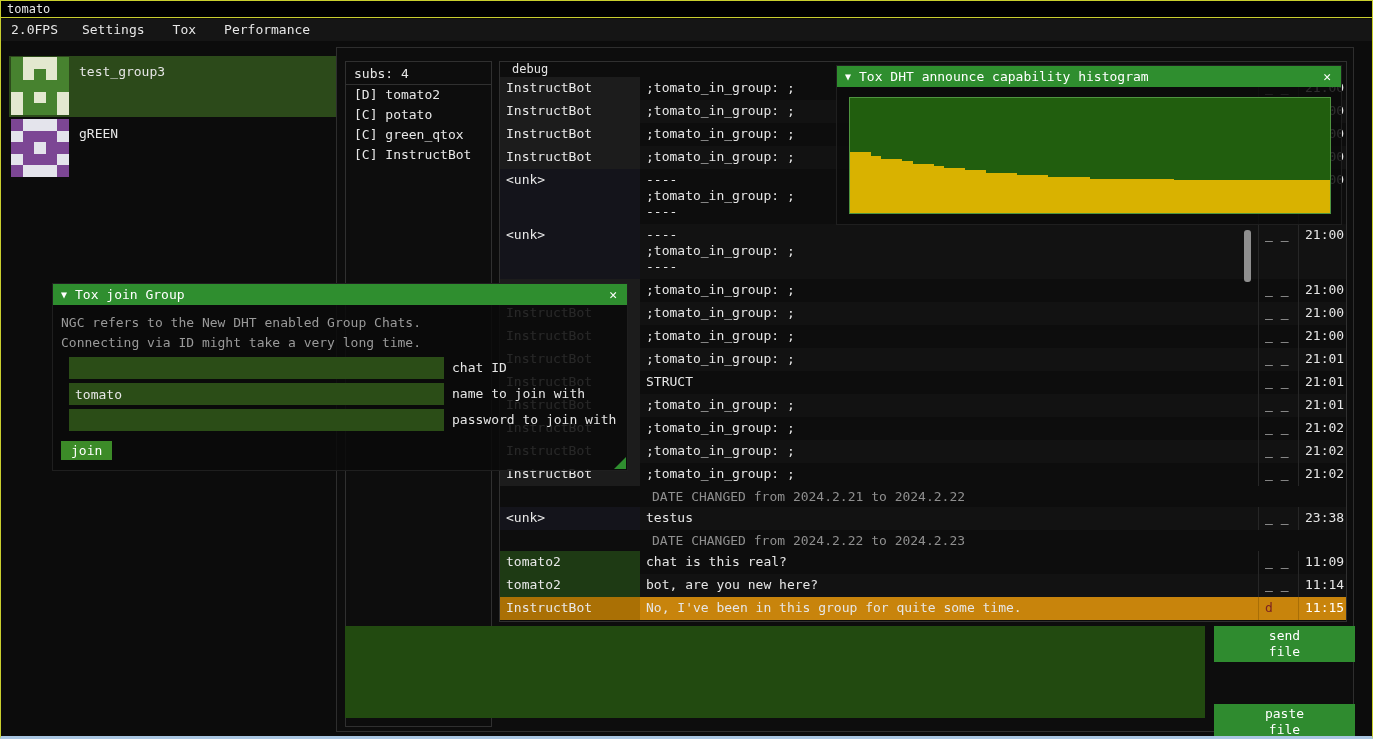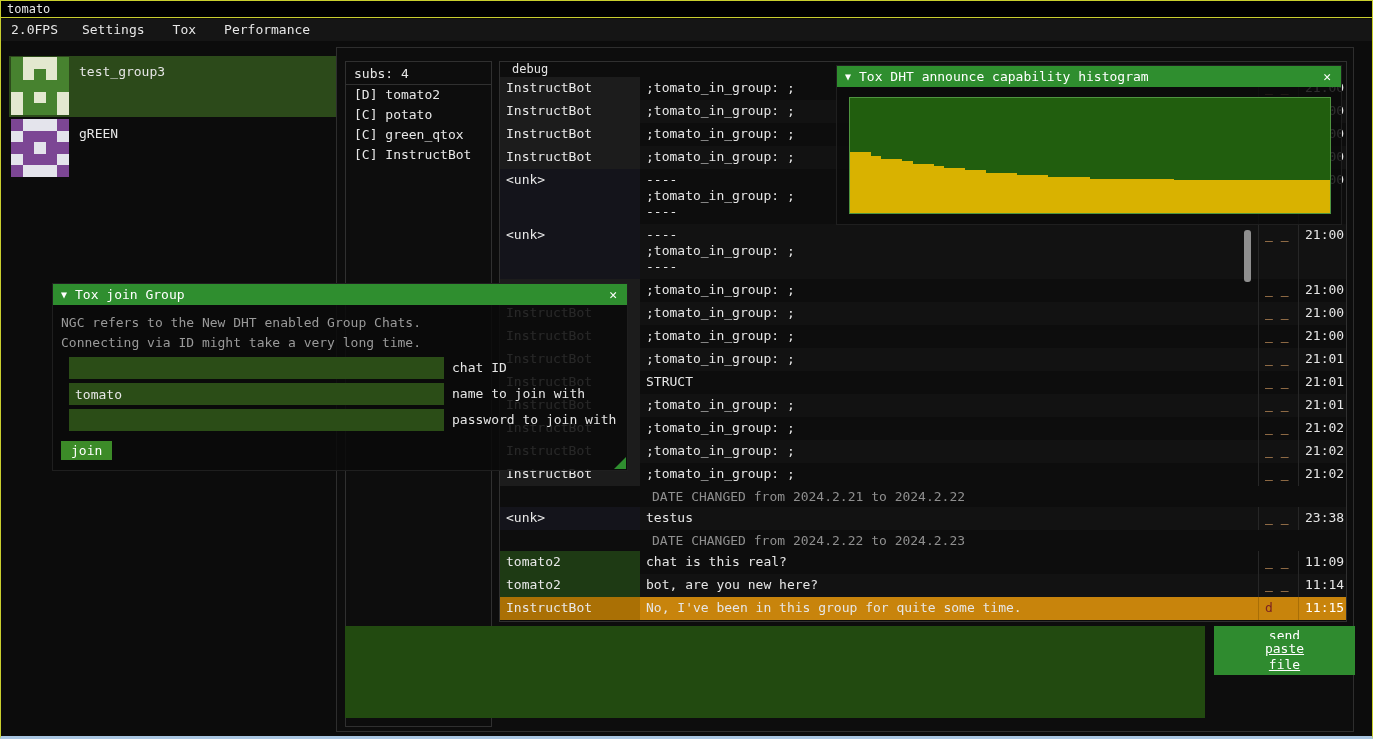--- a/index.html
+++ b/index.html
@@ -38,21 +38,21 @@
   .chat-panel { position:absolute; left:162px; top:13px; width:848px; height:561px;
     border:1px solid #303030; overflow:hidden; }
   .chat-header { height:15px; line-height:14px; padding-left:12px; font-size:12px; }
   .chat-rows { position:absolute; left:0; top:15px; right:0; bottom:0; overflow:hidden; }
 
   .crow { display:flex; width:100%; overflow:hidden; }
   .crow.stripe { background:#121212; }
   .cell { padding:3px 6px; line-height:16px; height:100%; overflow:hidden; }
   .cell-name { width:140px; flex:none; color:#e8e8e8; }
   .cell-msg { flex:1; min-width:0; }
-  .cell-flags { width:40px; flex:none; border-left:1px solid #272727; color:#fdba74; }
+  .cell-flags { width:40px; flex:none; border-left:1px solid #272727; color:#e5e5e5; }
   .cell-time { width:48px; flex:none; border-left:1px solid #272727; }
   .nm-gray { background:#1c1c1c; }
   .nm-unk { background:#14141b; }
   .nm-green { background:#1e3a14; }
   .nm-highlight { background:#aa7005; }
   .row-system { color:#8f8f8f; padding-left:152px; padding-top:3px; line-height:16px; }
   .row-highlight { background:#c8840c; }
   .row-highlight .cell-flags { color:#7c2222; border-left-color:#a86e06; }
   .row-highlight .cell-time { border-left-color:#a86e06; color:#fff; }
 
@@ -60,21 +60,21 @@
     background:#8f8f8f; border-radius:3px; }
 
   .composer { position:absolute; left:8px; top:578px; width:860px; height:92px;
     background:#224a10; }
   .composer textarea { width:100%; height:100%; background:transparent; border:none;
     resize:none; color:#e6e6e6; font:inherit; padding:4px 6px; outline:none; }
   .filebtn { position:absolute; left:877px; width:141px; height:36px; background:#2f8b2f;
     color:#fff; border:none; font:inherit; line-height:16px; white-space:pre-line;
     text-align:center; cursor:default; }
   #send-file-btn { top:578px; }
-  #paste-file-btn { top:591px;text-decoration:underline; }
+  #paste-file-btn { top:656px; }
 
   
   .fwin { position:absolute; border:1px solid #1f1f1f; }
   .win-titlebar { height:21px; background:#2f8e2f; display:flex; align-items:center;
     gap:8px; padding:0 8px; color:#fff; }
   .collapse-icon { font-size:10px; }
   .win-close { margin-left:auto; font-size:13px; cursor:default; padding:0 2px; }
   .win-body { position:absolute; left:0; top:21px; right:0; bottom:0;
     background:rgba(10,10,10,0.87); }
 

